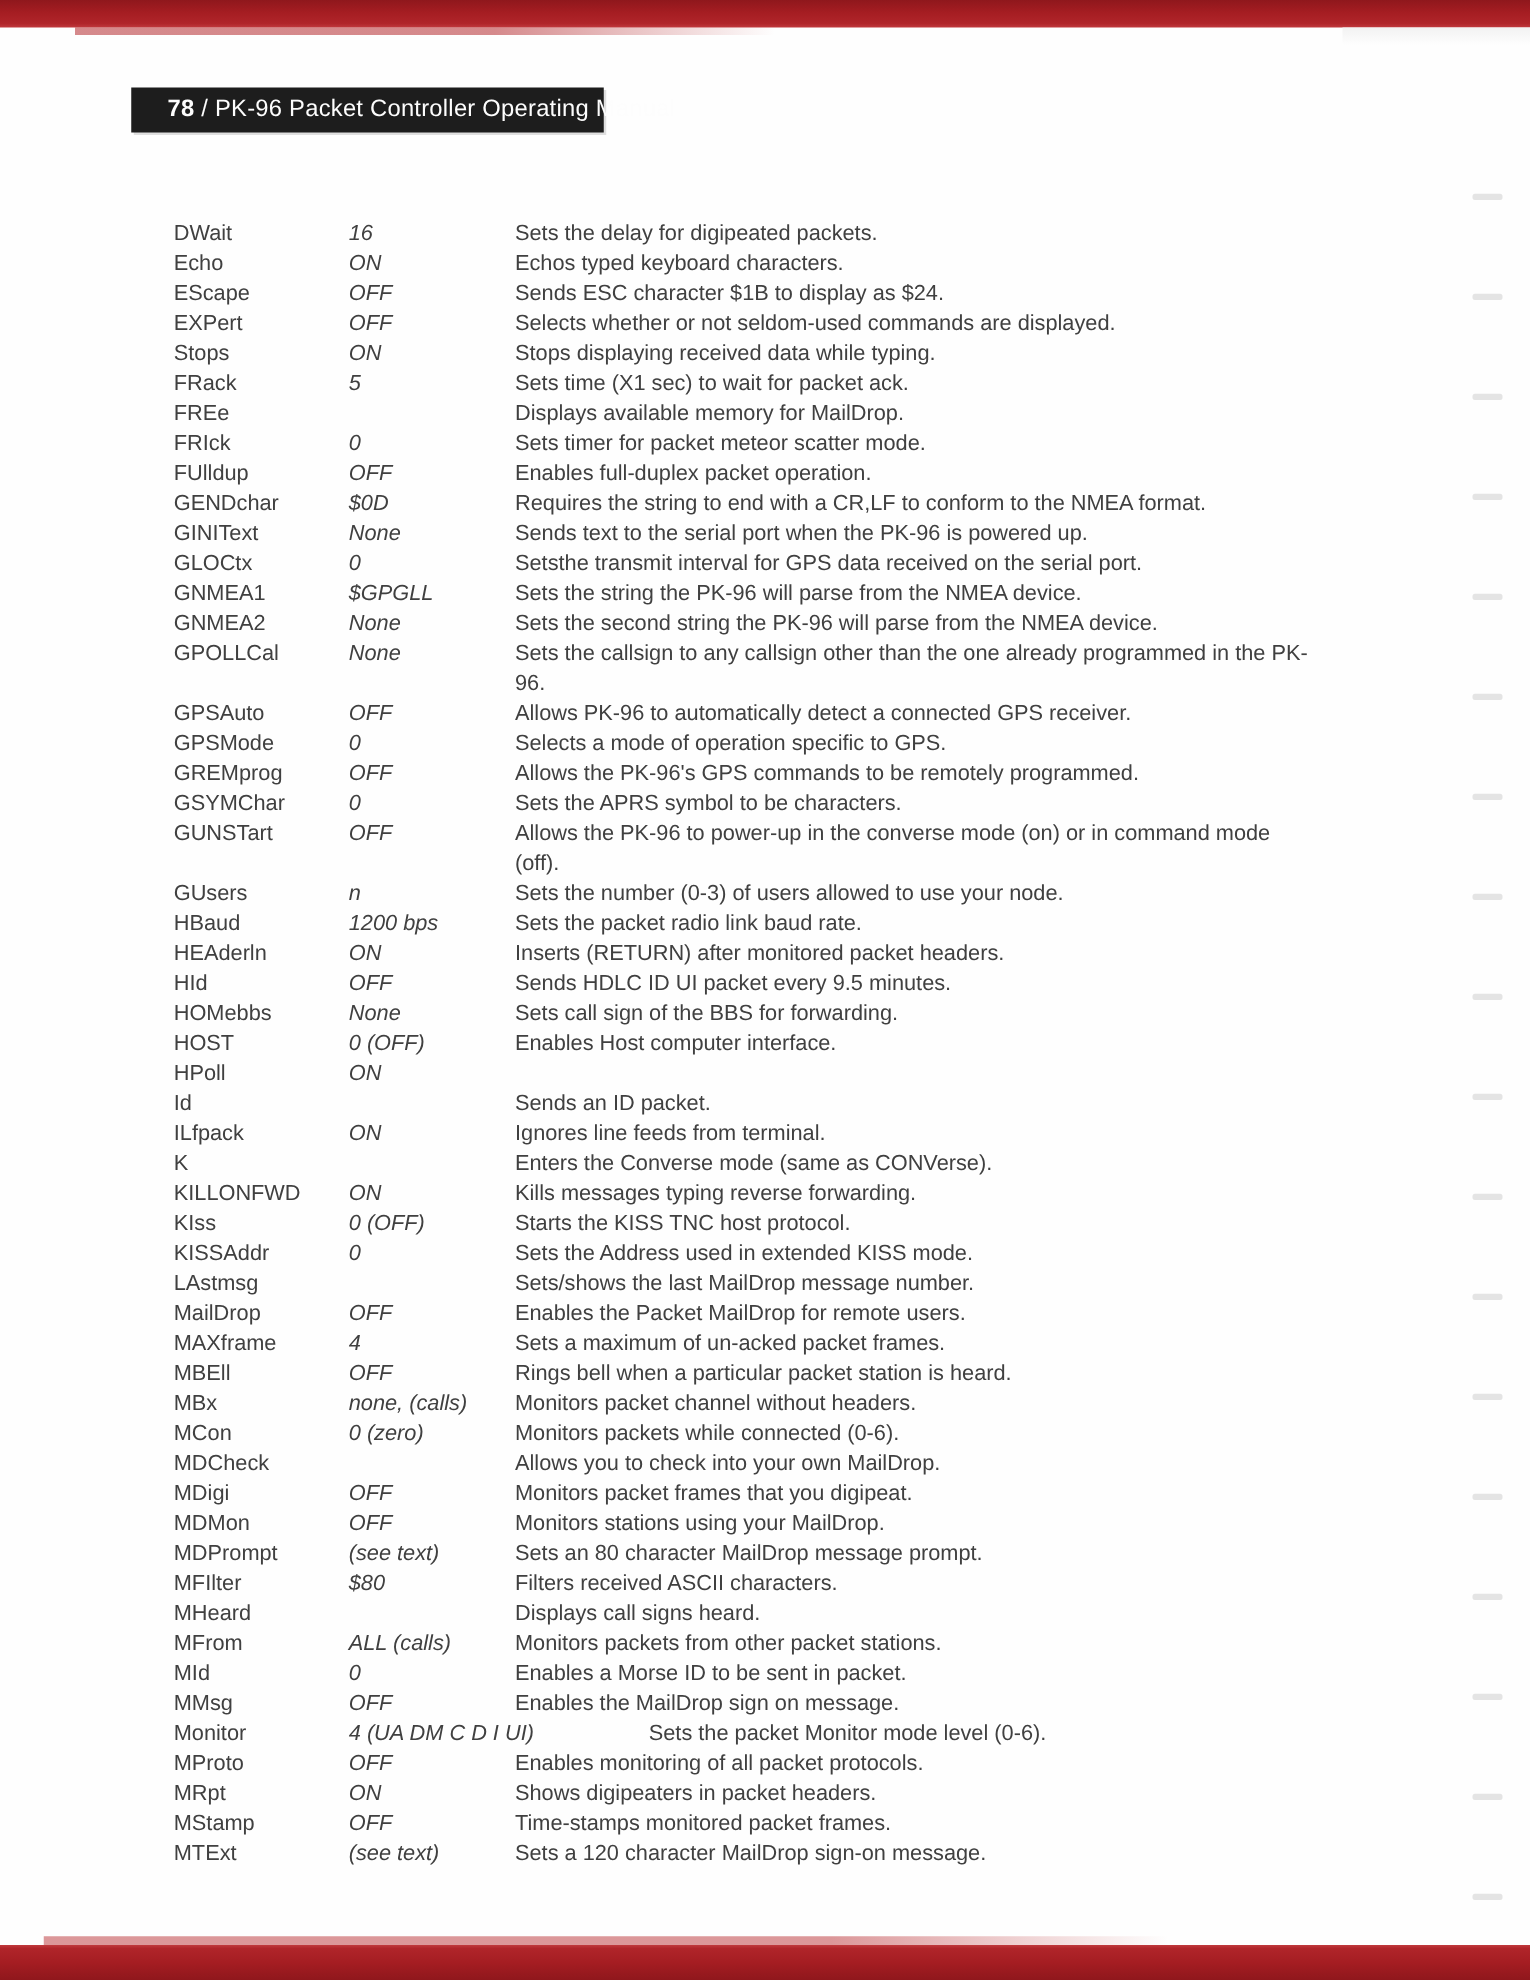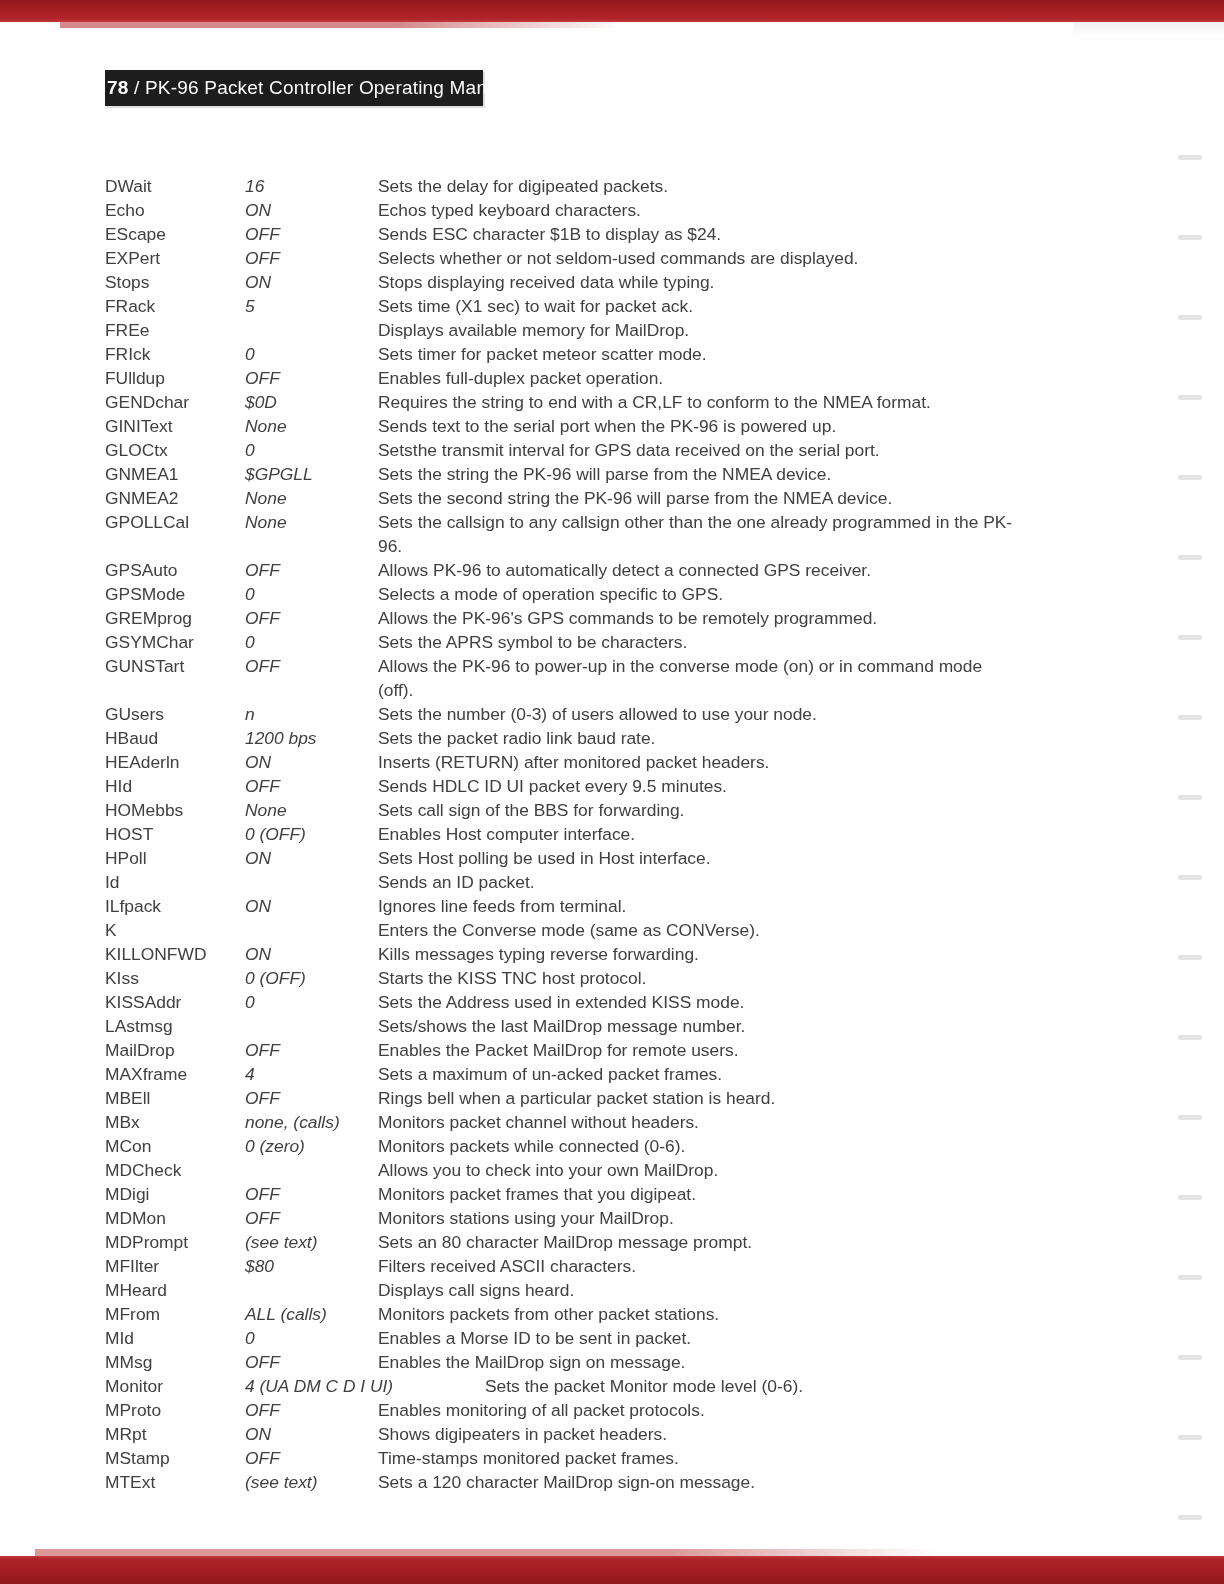--- a/index.html
+++ b/index.html
@@ -32,34 +32,34 @@
     background: linear-gradient(90deg, #b93034 0%, #b93034 70%, rgba(185,48,52,0) 100%);
     opacity: .5;
   }
   
   .header-bar {
     position: absolute; left: 105px; top: 70px;
     width: 378px; height: 36px;
     background: #1d1d1d;
     color: #fdfdfd;
     display: flex; align-items: center;
-    padding-left: 2px; box-sizing: border-box;
+    padding-left: 29px; box-sizing: border-box;
     font-size: 19px; letter-spacing: .2px;
     box-shadow: 2px 2px 0 rgba(0,0,0,.12);
   }
   .header-bar .pg { font-weight: bold; }
   .header-bar .rest { font-weight: normal; white-space: pre; }
   
   .table {
     position: absolute; left: 105px; top: 174px;
     width: 1012px;
     font-size: 17.4px; line-height: 24px;
   }
   .row { display: flex; align-items: flex-start; }
-  .c-cmd { flex: 0 0 140px; width: 140px; }
+  .c-cmd { flex: 0 0 140px; width: 140px; margin-left: 34px; }
   .c-def { flex: 0 0 133px; width: 133px; font-style: italic; }
   .row.indent .c-def { flex-basis: 240px; width: 240px; }
   .c-desc { flex: 1 1 auto; white-space: pre-line; }
   .c-desc .it { }
   
   .edge-mark {
     position: absolute; left: 1178px; width: 24px; height: 5px;
     background: #e4e4e4; border-radius: 2px;
   }
   .corner-smudge {
@@ -207,21 +207,20 @@
       <span class="c-desc"><span class="pre">Sets call sign of the BBS for forwarding.</span><span class="it"></span><span class="post"></span></span>
     </div>
     <div class="row">
       <span class="c-cmd">HOST</span>
       <span class="c-def">0 (OFF)</span>
       <span class="c-desc"><span class="pre">Enables Host computer interface.</span><span class="it"></span><span class="post"></span></span>
     </div>
     <div class="row">
       <span class="c-cmd">HPoll</span>
       <span class="c-def">ON</span>
-      <span class="c-desc"><span class="pre">Sets Host polling be used in Host interface.</span><span class="it"></span><span class="post"></span></span>
     </div>
     <div class="row">
       <span class="c-cmd">Id</span>
       <span class="c-def"></span>
       <span class="c-desc"><span class="pre">Sends an ID packet.</span><span class="it"></span><span class="post"></span></span>
     </div>
     <div class="row">
       <span class="c-cmd">ILfpack</span>
       <span class="c-def">ON</span>
       <span class="c-desc"><span class="pre">Ignores line feeds from terminal.</span><span class="it"></span><span class="post"></span></span>

